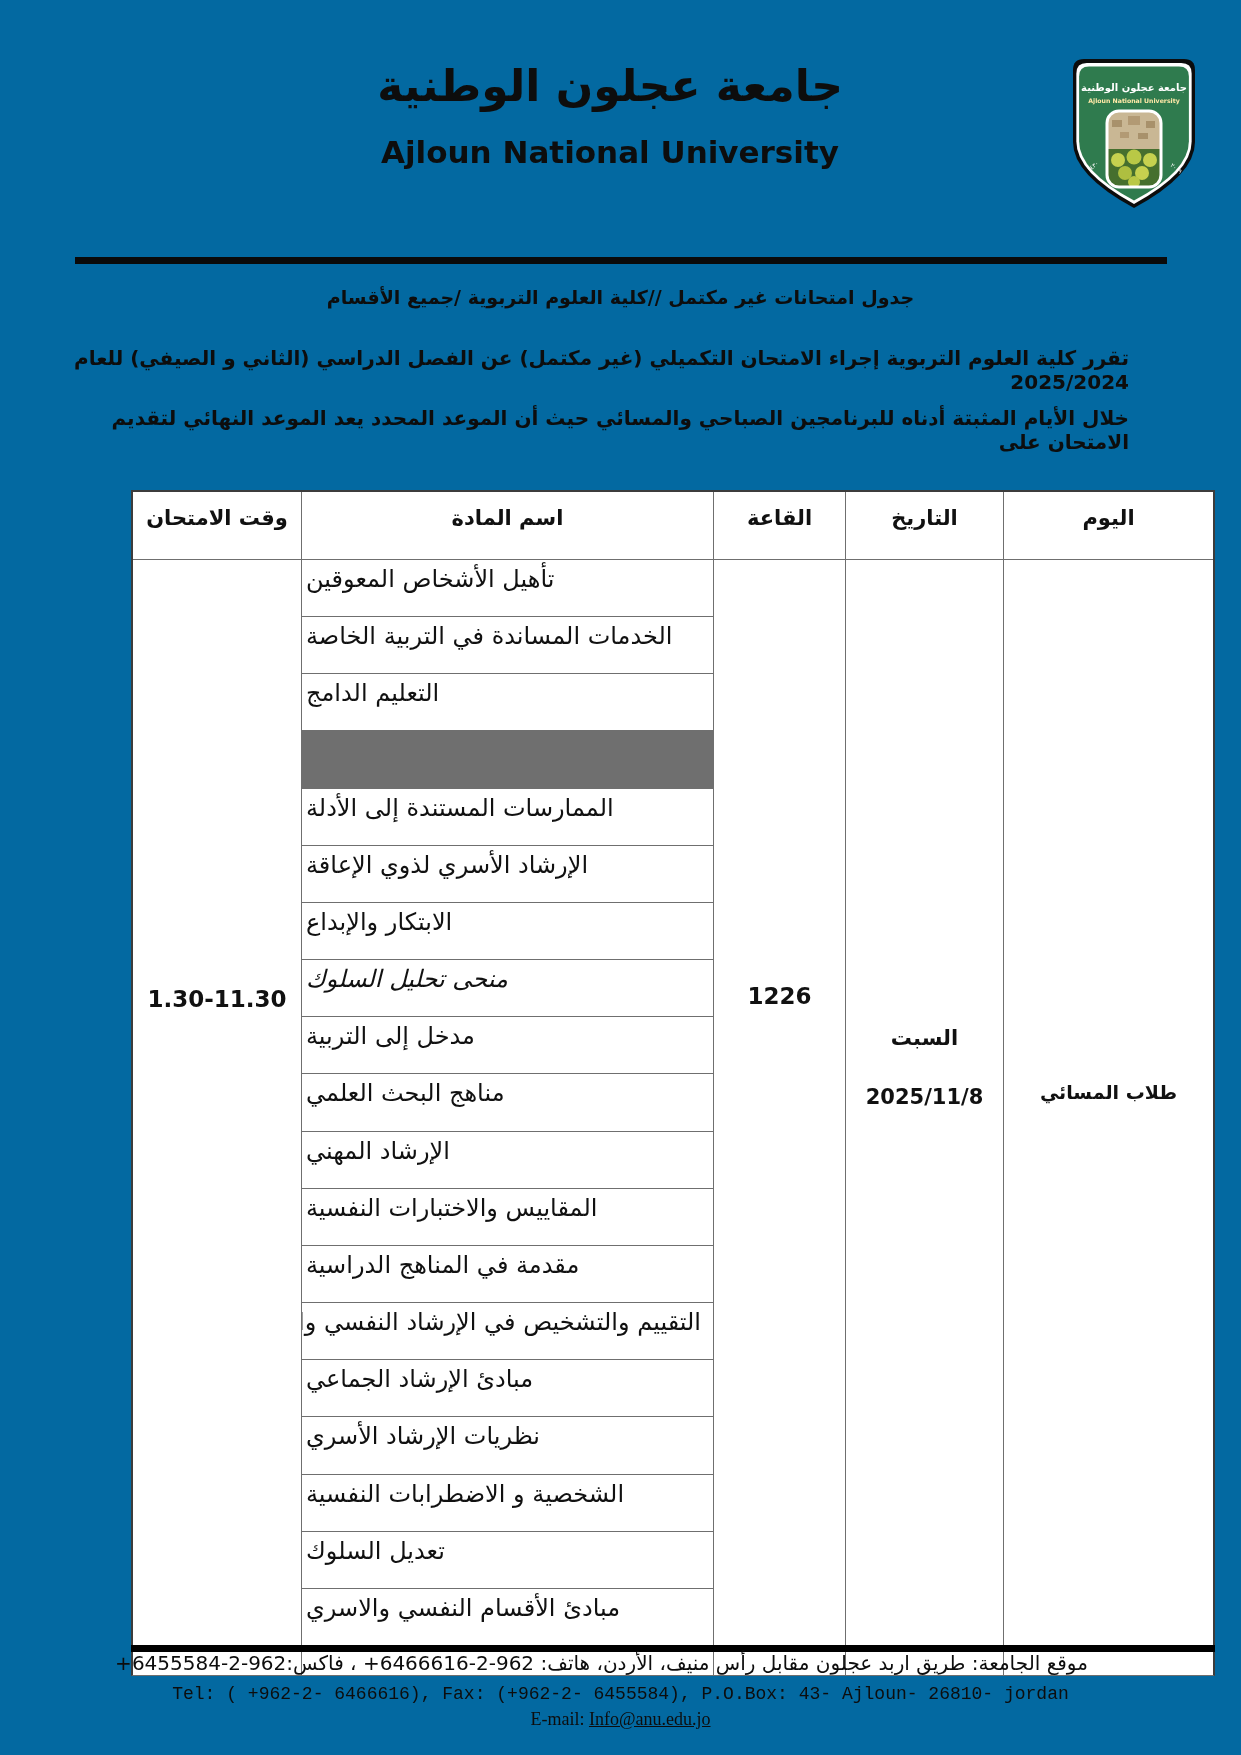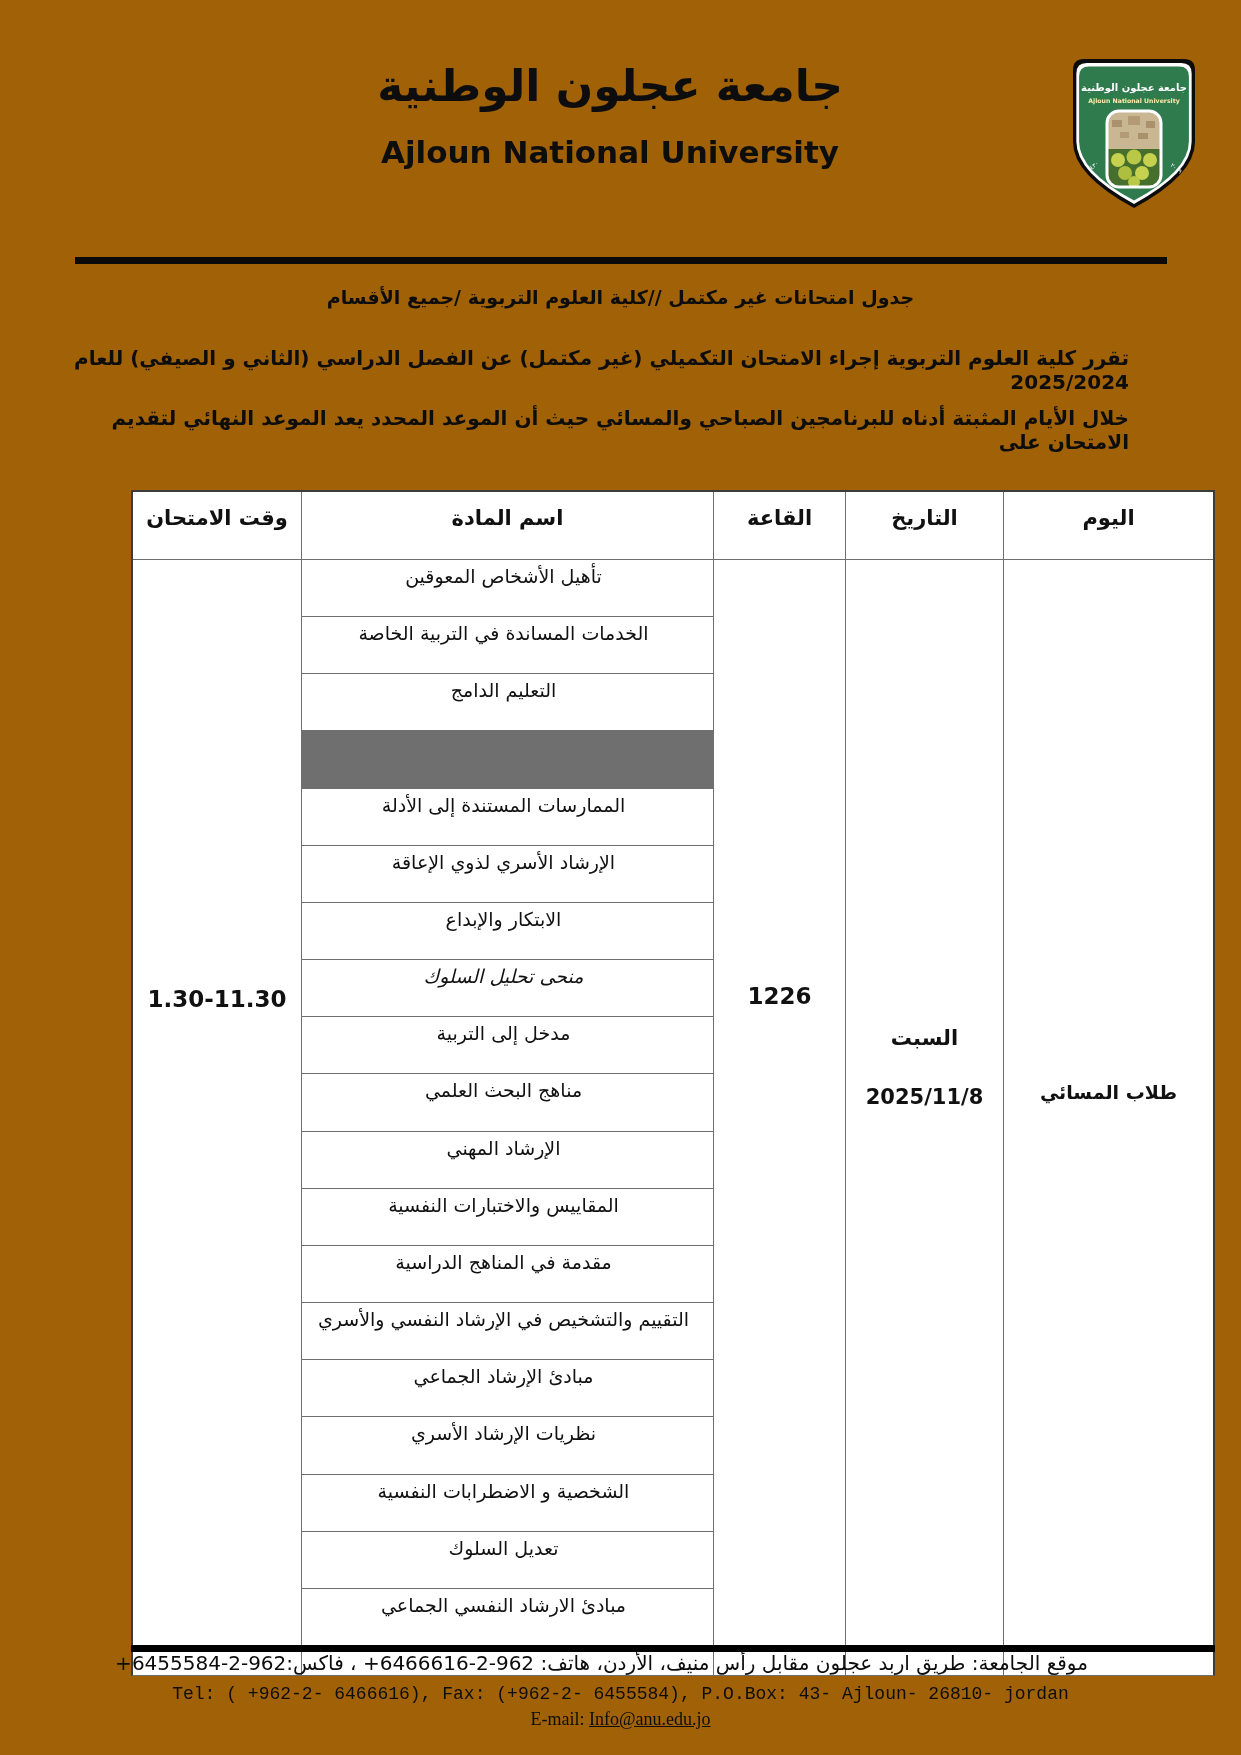--- a/index.html
+++ b/index.html
@@ -1,17 +1,17 @@
 <!DOCTYPE html>
 <html lang="ar"><head>
 <meta charset="utf-8">
 <style>
   html,body{margin:0;padding:0;background:#e8e8e8;}
   .page{
-    position:relative; width:1241px; height:1755px; background:#a16207;
+    position:relative; width:1241px; height:1755px; background:#0369a1;
     font-family:"DejaVu Sans", sans-serif; color:#111; overflow:hidden;
     margin:0 auto;
   }
   
   .title-ar{
     position:absolute; top:60px; left:0; width:1220px; text-align:center;
     direction:rtl; font-size:44px; font-weight:bold; color:#0d0d0d;
   }
   .title-en{
     position:absolute; top:134px; left:0; width:1220px; text-align:center;
@@ -33,22 +33,22 @@
     display:grid; gap:1px; direction:rtl;
     grid-template-columns:209px 157px 131px 411px 168px; 
     grid-template-rows:67px repeat(19, 1fr);
   }
   .cell{ background:#ffffff; }
   .th{
     display:flex; align-items:center; justify-content:center;
     font-weight:bold; font-size:21px; padding-bottom:16px; box-sizing:border-box;
   }
   .subject-cell{
-    grid-column:4; direction:rtl; text-align:center;
-    font-size:19px; padding:5px 12px 0 4px; box-sizing:border-box;
+    grid-column:4; direction:rtl; text-align:left;
+    font-size:24px; padding:5px 12px 0 4px; box-sizing:border-box;
     white-space:nowrap; overflow:hidden;
   }
   .merged{ position:relative; }
   .m-day { grid-column:1; grid-row:2 / span 19; }
   .m-date{ grid-column:2; grid-row:2 / span 19; }
   .m-hall{ grid-column:3; grid-row:2 / span 19; }
   .m-time{ grid-column:5; grid-row:2 / span 19; }
   .mval{
     position:absolute; left:0; right:0; text-align:center;
     transform:translateY(-50%); font-weight:bold; direction:rtl;
@@ -164,21 +164,21 @@
       <div class="cell subject-cell" style="grid-area: 10 / 4;">مدخل إلى التربية</div>
       <div class="cell subject-cell" style="grid-area: 11 / 4;">مناهج البحث العلمي</div>
       <div class="cell subject-cell" style="grid-area: 12 / 4;">الإرشاد المهني</div>
       <div class="cell subject-cell" style="grid-area: 13 / 4;">المقاييس والاختبارات النفسية</div>
       <div class="cell subject-cell" style="grid-area: 14 / 4;">مقدمة في المناهج الدراسية</div>
       <div class="cell subject-cell" style="grid-area: 15 / 4;">التقييم والتشخيص في الإرشاد النفسي والأسري</div>
       <div class="cell subject-cell" style="grid-area: 16 / 4;">مبادئ الإرشاد الجماعي</div>
       <div class="cell subject-cell" style="grid-area: 17 / 4;">نظريات الإرشاد الأسري</div>
       <div class="cell subject-cell" style="grid-area: 18 / 4;">الشخصية و الاضطرابات النفسية</div>
       <div class="cell subject-cell" style="grid-area: 19 / 4;">تعديل السلوك</div>
-      <div class="cell subject-cell" style="grid-area: 20 / 4;">مبادئ الارشاد النفسي الجماعي</div>
+      <div class="cell subject-cell" style="grid-area: 20 / 4;">مبادئ الأقسام النفسي والاسري</div>
     </div>
 
   <div class="footer-rule"></div>
   <div class="stub-grid">
     <div class="cell"></div>
     <div class="cell"></div>
     <div class="cell"></div>
     <div class="cell"></div>
     <div class="cell"></div>
   </div>

